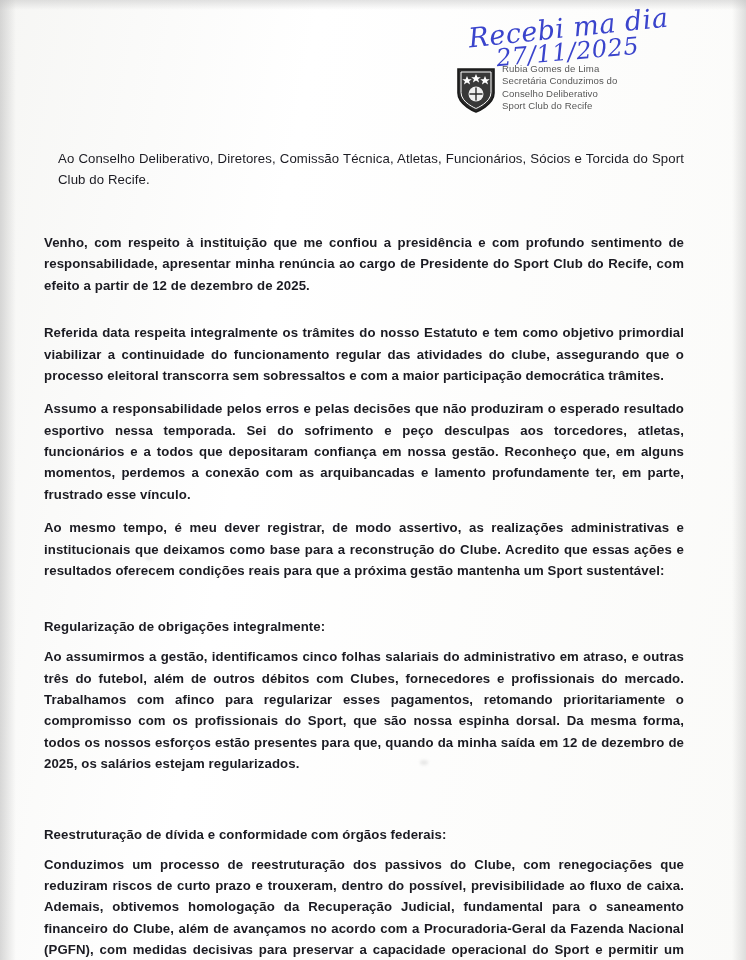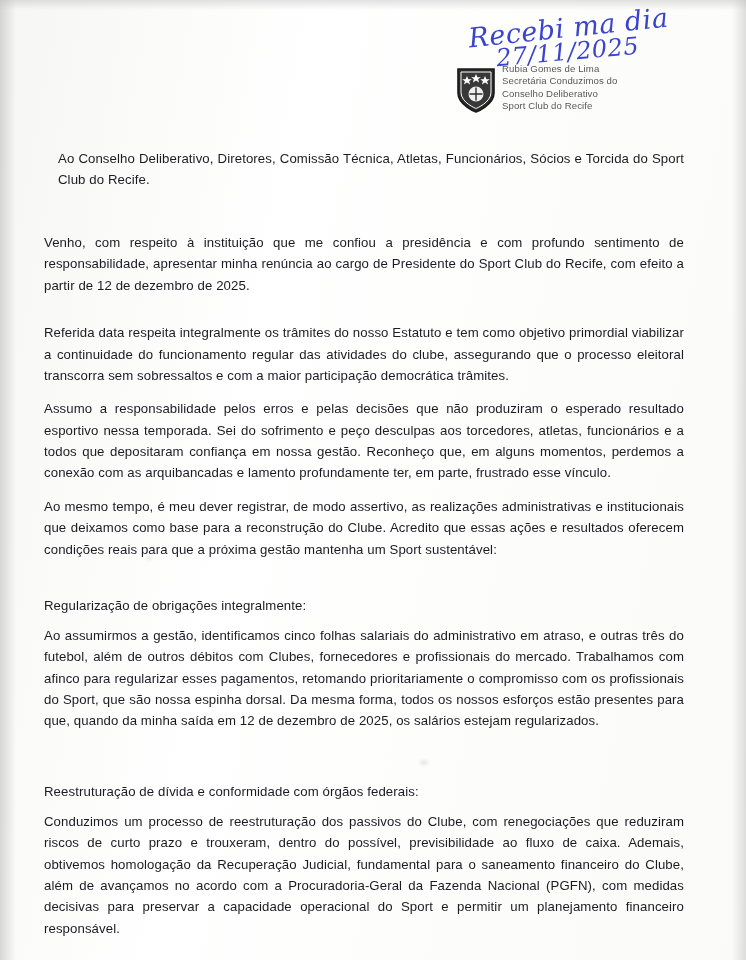--- a/index.html
+++ b/index.html
@@ -77,20 +77,21 @@
     letter-spacing: 0.1px;
   }
   .body-block {
     position: absolute;
     left: 44px;
     right: 62px;
     top: 232px;
   }
   .body-block p {
     margin: 0 0 12px 0;
+    font-weight: bold;
   }
   .para-gap-lg { margin-bottom: 26px !important; }
   .section-title {
     font-size: 13.2px;
     color: #1b1b22;
     margin: 0 0 14px 0;
     letter-spacing: 0.1px;
     text-align: left;
   }
   .spacer-sm { height: 14px; }

